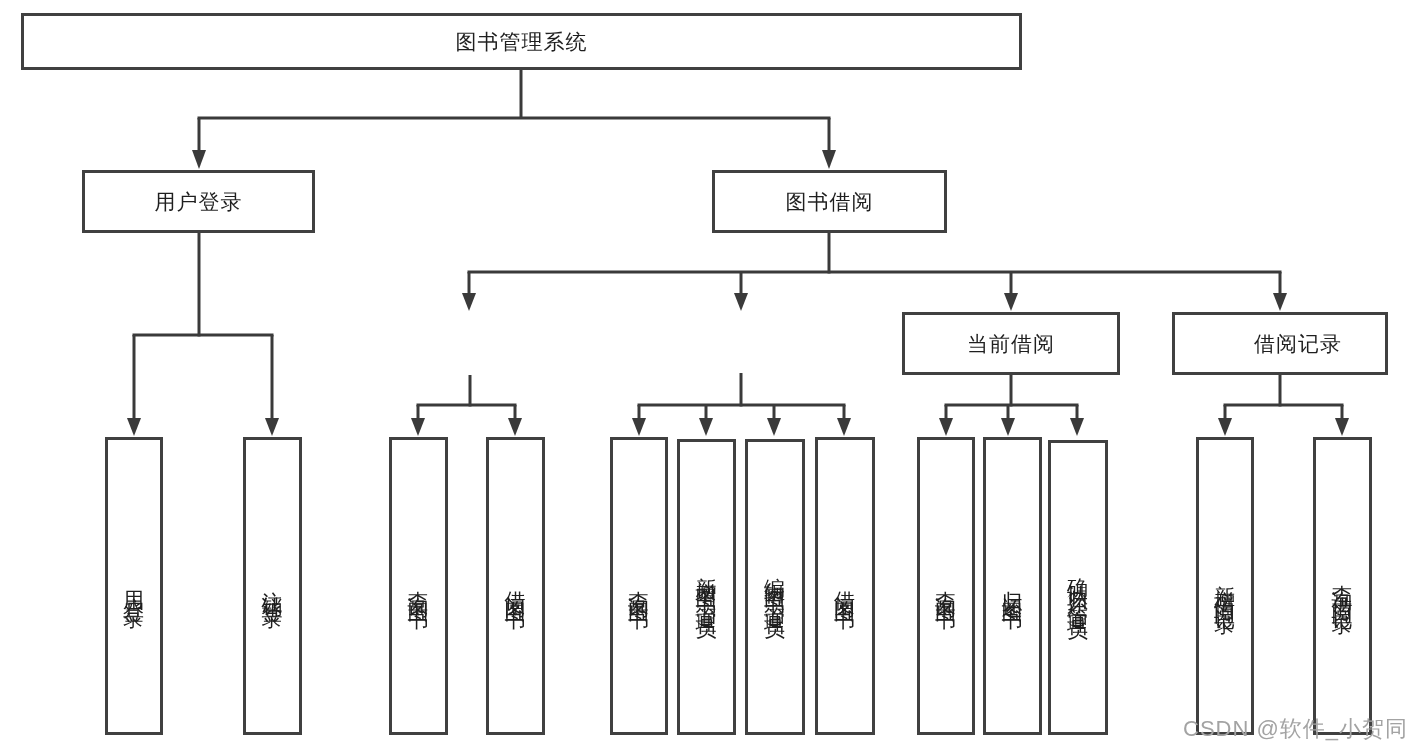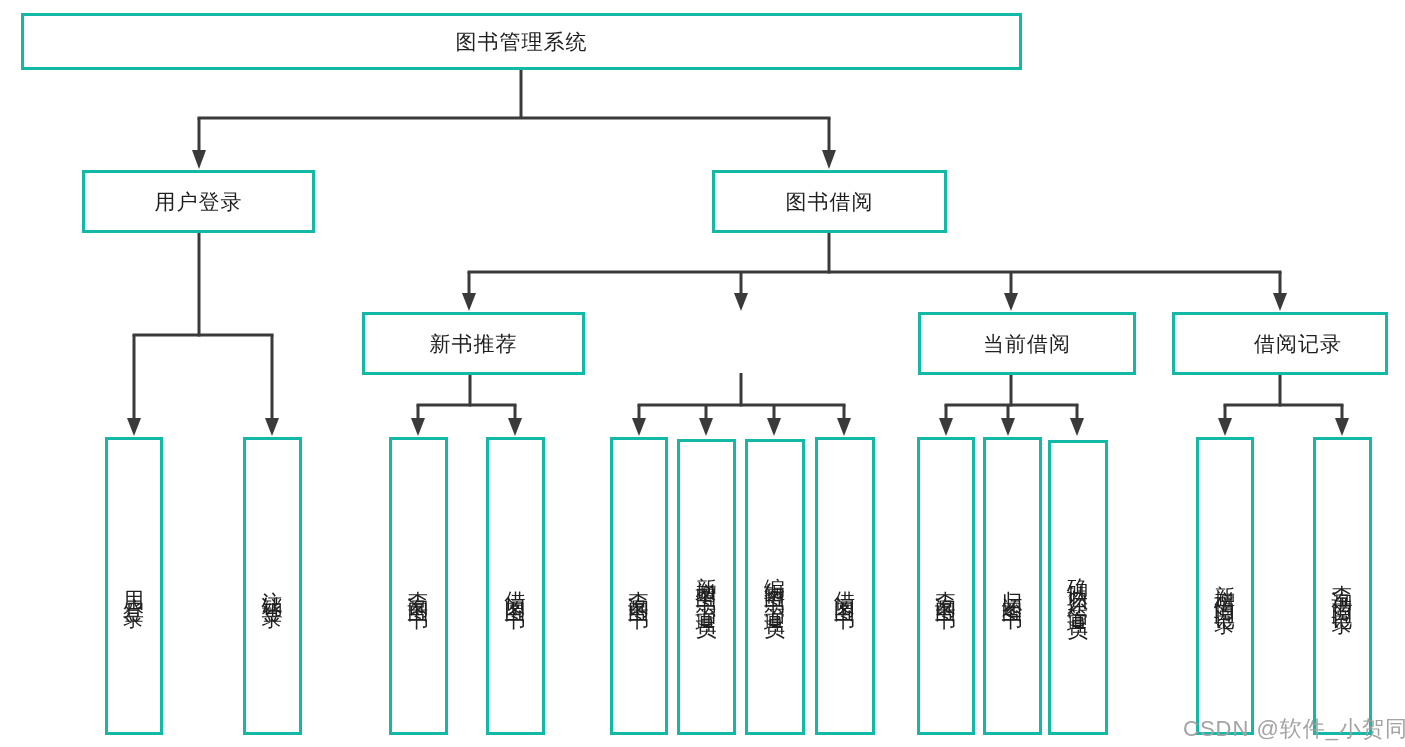--- a/index.html
+++ b/index.html
@@ -19,21 +19,21 @@
     position: absolute;
     left: 0; top: 0;
     width: 1405px;
     height: 747px;
     z-index: 1;
   }
   .node {
     position: absolute;
     box-sizing: border-box;
     background: #ffffff;
-    border: 3px solid #14b8a6;
+    border: 3px solid #404040;
     display: flex;
     align-items: center;
     justify-content: center;
     color: #1f1f1f;
     font-size: 21px;
     letter-spacing: 1px;
     z-index: 2;
   }
   .hnode {  }
   .vnode {  }
@@ -130,24 +130,21 @@
     <span>图书管理系统</span>
   </div>
 
   <div class="node hnode" style="left:82px; top:170px; width:233px; height:63px;">
     <span>用户登录</span>
   </div>
   <div class="node hnode" style="left:712px; top:170px; width:235px; height:63px;">
     <span>图书借阅</span>
   </div>
 
-  <div class="node hnode" style="left:362px; top:312px; width:223px; height:63px;">
-    <span>新书推荐</span>
-  </div>
-  <div class="node hnode" style="left:902px; top:312px; width:218px; height:63px;margin-left:16px;">
+  <div class="node hnode" style="left:902px; top:312px; width:218px; height:63px;">
     <span>当前借阅</span>
   </div>
   <div class="node hnode" style="left:1172px; top:312px; width:216px; height:63px;padding-left:36px;">
     <span>借阅记录</span>
   </div>
 
   <div class="node vnode" style="left:105px; top:437px; width:58px; height:298px;">
     <span class="vtext">用户登录</span>
   </div>
   <div class="node vnode" style="left:243px; top:437px; width:59px; height:298px;">

